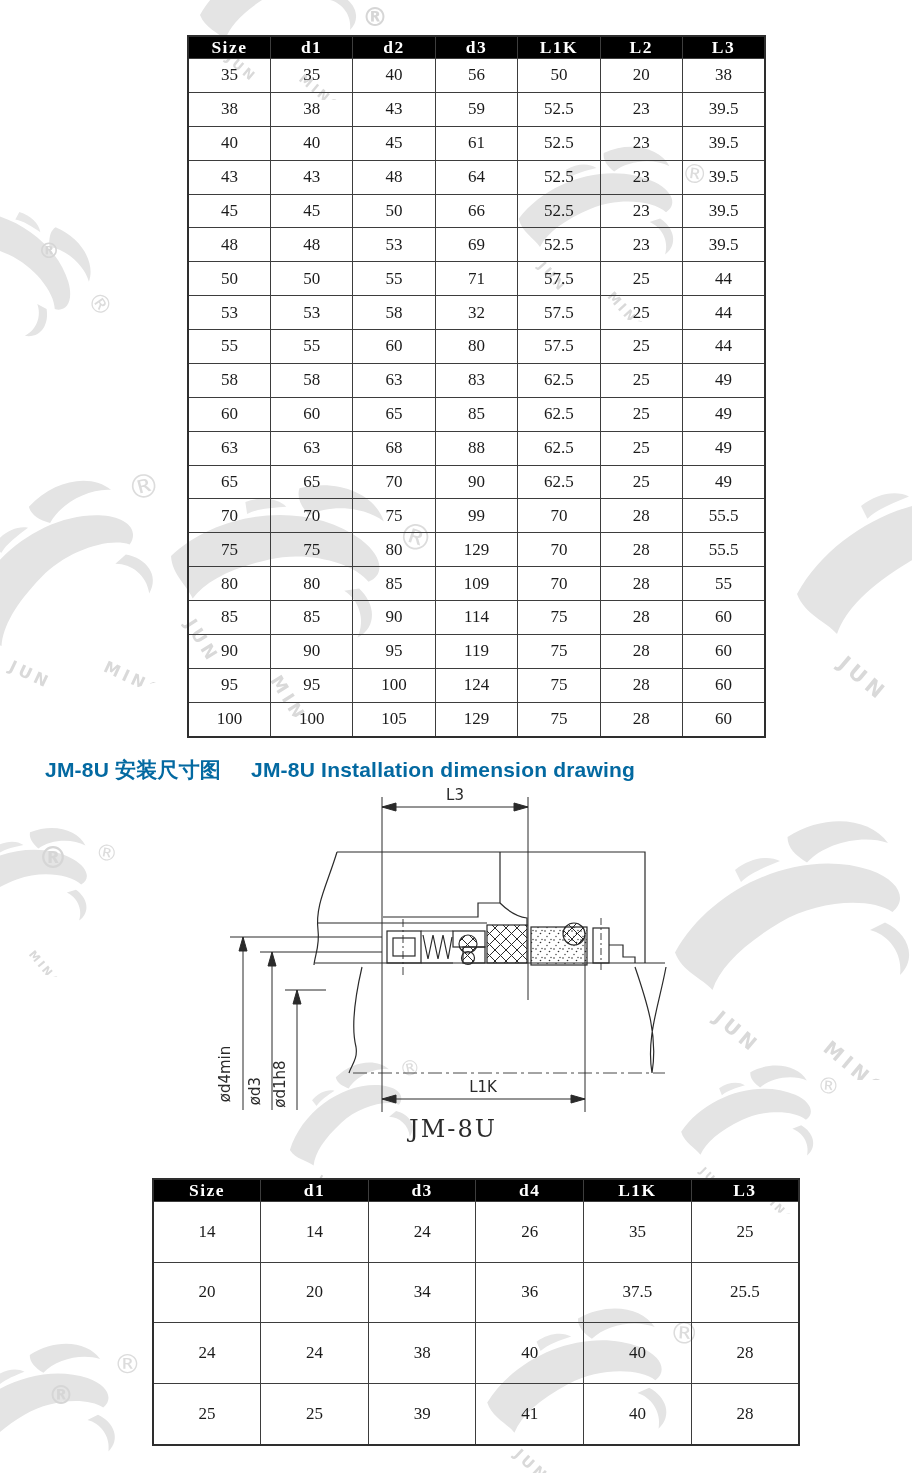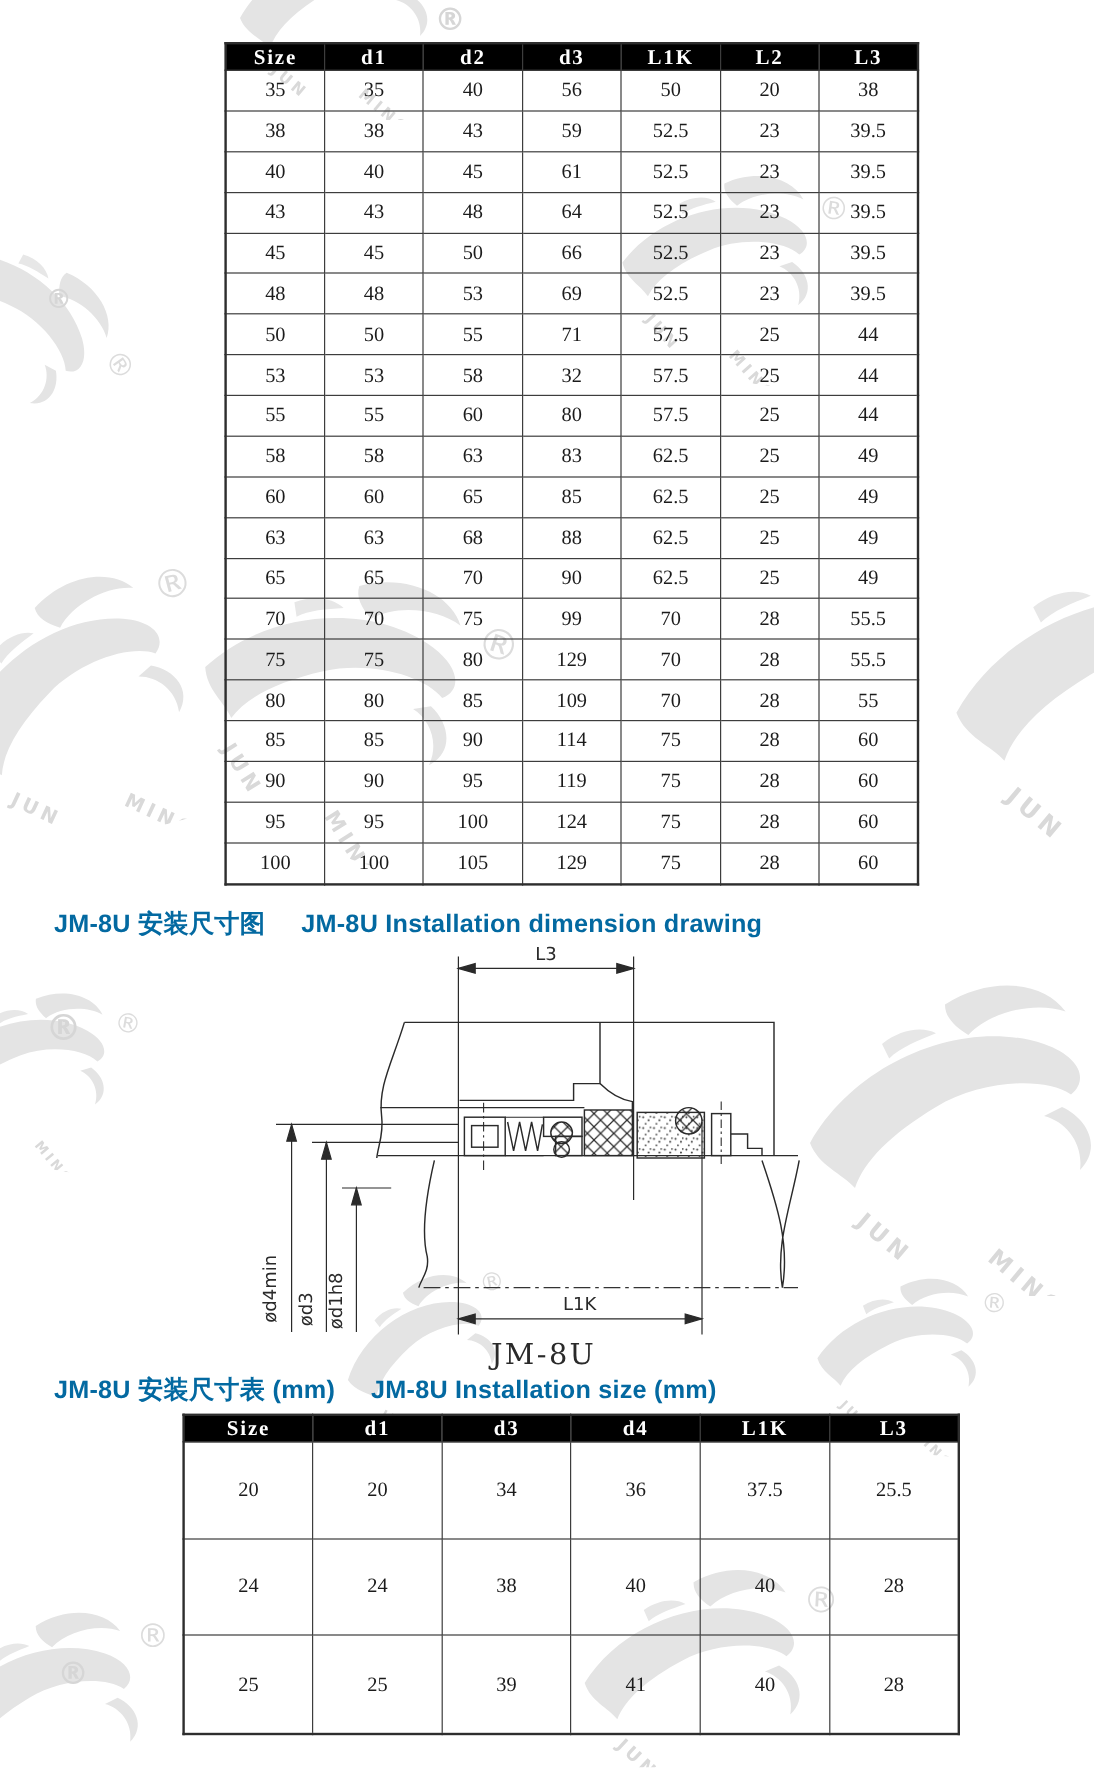--- a/index.html
+++ b/index.html
@@ -389,37 +389,42 @@
     </g>
 
     <text class="dim-text" x="290" y="15" text-anchor="middle">L3</text>
     <text class="dim-text" x="318" y="307" text-anchor="middle">L1K</text>
     <text class="dim-text" x="65" y="289" text-anchor="middle" transform="rotate(-90 65 289)">ød4min</text>
     <text class="dim-text" x="95" y="306" text-anchor="middle" transform="rotate(-90 95 306)">ød3</text>
     <text class="dim-text" x="120" y="299" text-anchor="middle" transform="rotate(-90 120 299)">ød1h8</text>
     <text class="caption-text" x="288" y="352" text-anchor="middle">JM-8U</text>
   </svg>
 
-  <div id="heading2" class="heading">
-    <span class="zh">JM-8U 安装尺寸表 (mm)</span><span>JM-8U Installation size (mm)</span>
-  </div>
 
   <table id="table2" class="dim-table">
       <thead>
         <tr>
           <th>Size</th>
           <th>d1</th>
           <th>d3</th>
           <th>d4</th>
           <th>L1K</th>
           <th>L3</th>
         </tr>
       </thead>
       <tbody>
         <tr>
+          <td>14</td>
+          <td>14</td>
+          <td>24</td>
+          <td>26</td>
+          <td>35</td>
+          <td>25</td>
+        </tr>
+        <tr>
           <td>20</td>
           <td>20</td>
           <td>34</td>
           <td>36</td>
           <td>37.5</td>
           <td>25.5</td>
         </tr>
         <tr>
           <td>24</td>
           <td>24</td>

